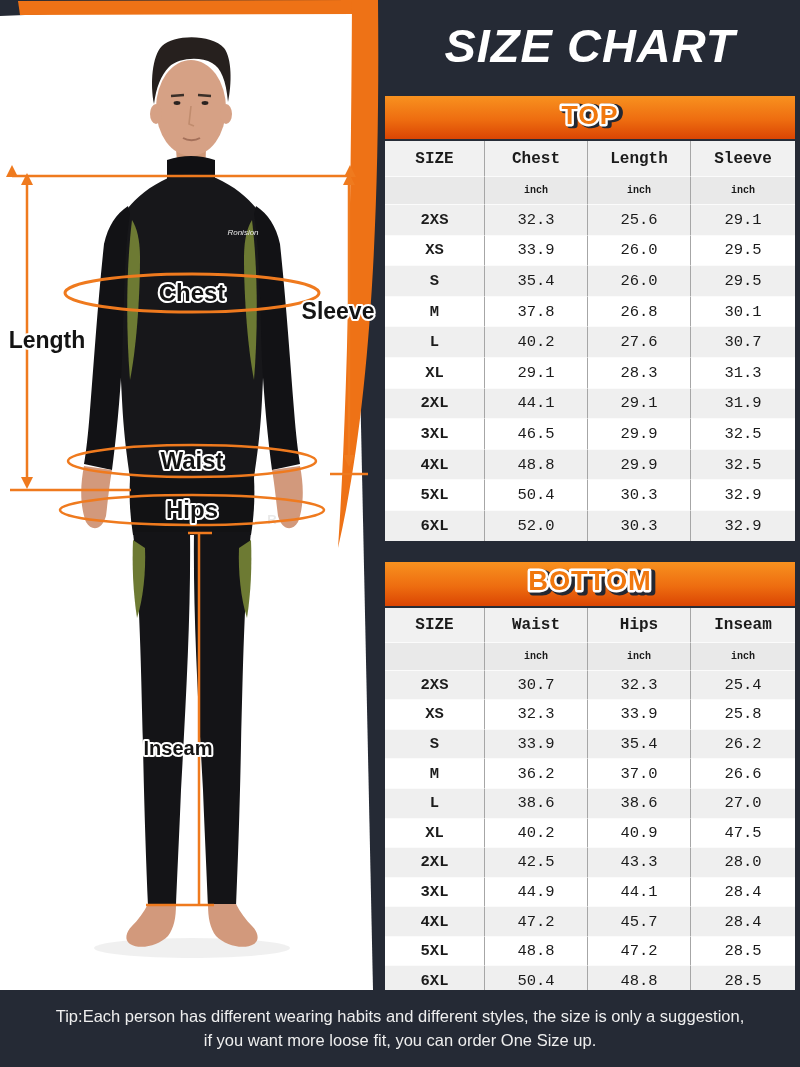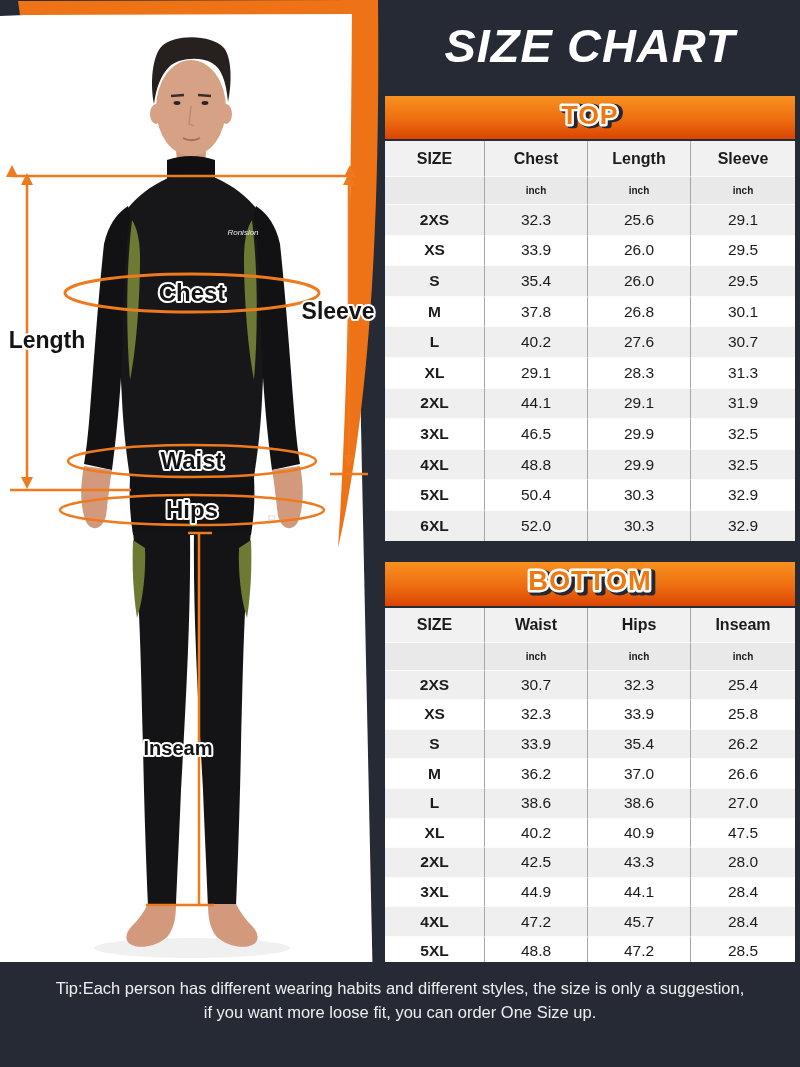--- a/index.html
+++ b/index.html
@@ -37,38 +37,39 @@
   }
   .band-main {
     font-family:"Liberation Sans", sans-serif; font-weight:bold; font-size:28px;
     fill:#f1780e; stroke:#ffffff; stroke-width:5px; paint-order:stroke;
     stroke-linejoin:round; text-anchor:middle; letter-spacing:1px;
   }
   .tbl-grid {
     display:grid;
     grid-template-columns:100px 103px 103px 104px;
     width:410px;
+    font-family:Liberation Mono, monospace;
   }
   .size-table[data-table-index="0"] .tbl-grid { grid-template-rows:35px 28px repeat(11, 30.6px); }
   .size-table[data-table-index="1"] .tbl-grid { grid-template-rows:34px 28px repeat(11, 29.6px); }
   .cell {
     display:flex; align-items:center; justify-content:center;
     font-size:15.5px; color:#1b1b1b; background:#efefef;
     border-top:1px solid #fbfbfb;
   }
   .cell.vb { border-right:1px solid #a6a6a6; }
   .h-cell { font-weight:bold; font-size:16px; background:#f1f1f1; border-top:none; }
   .u-cell { font-weight:bold; font-size:10px; background:#e9e9e9; }
   .d-cell.alt { background:#ffffff; }
   .d-cell.size-col { font-weight:bold; }
   .gap { height:21px; }
 
   
   .footer {
-    position:absolute; left:0; top:962px; width:800px; height:77px;
+    position:absolute; left:0; top:990px; width:800px; height:77px;
     background:#252a35; display:flex; flex-direction:column;
     align-items:center; justify-content:center; gap:3px;
   }
   .footer div { color:#eeeeee; font-size:16.5px; line-height:1.3; text-align:center; }
 </style>
 </head>
 <body>
 
 <div class="page">
 

